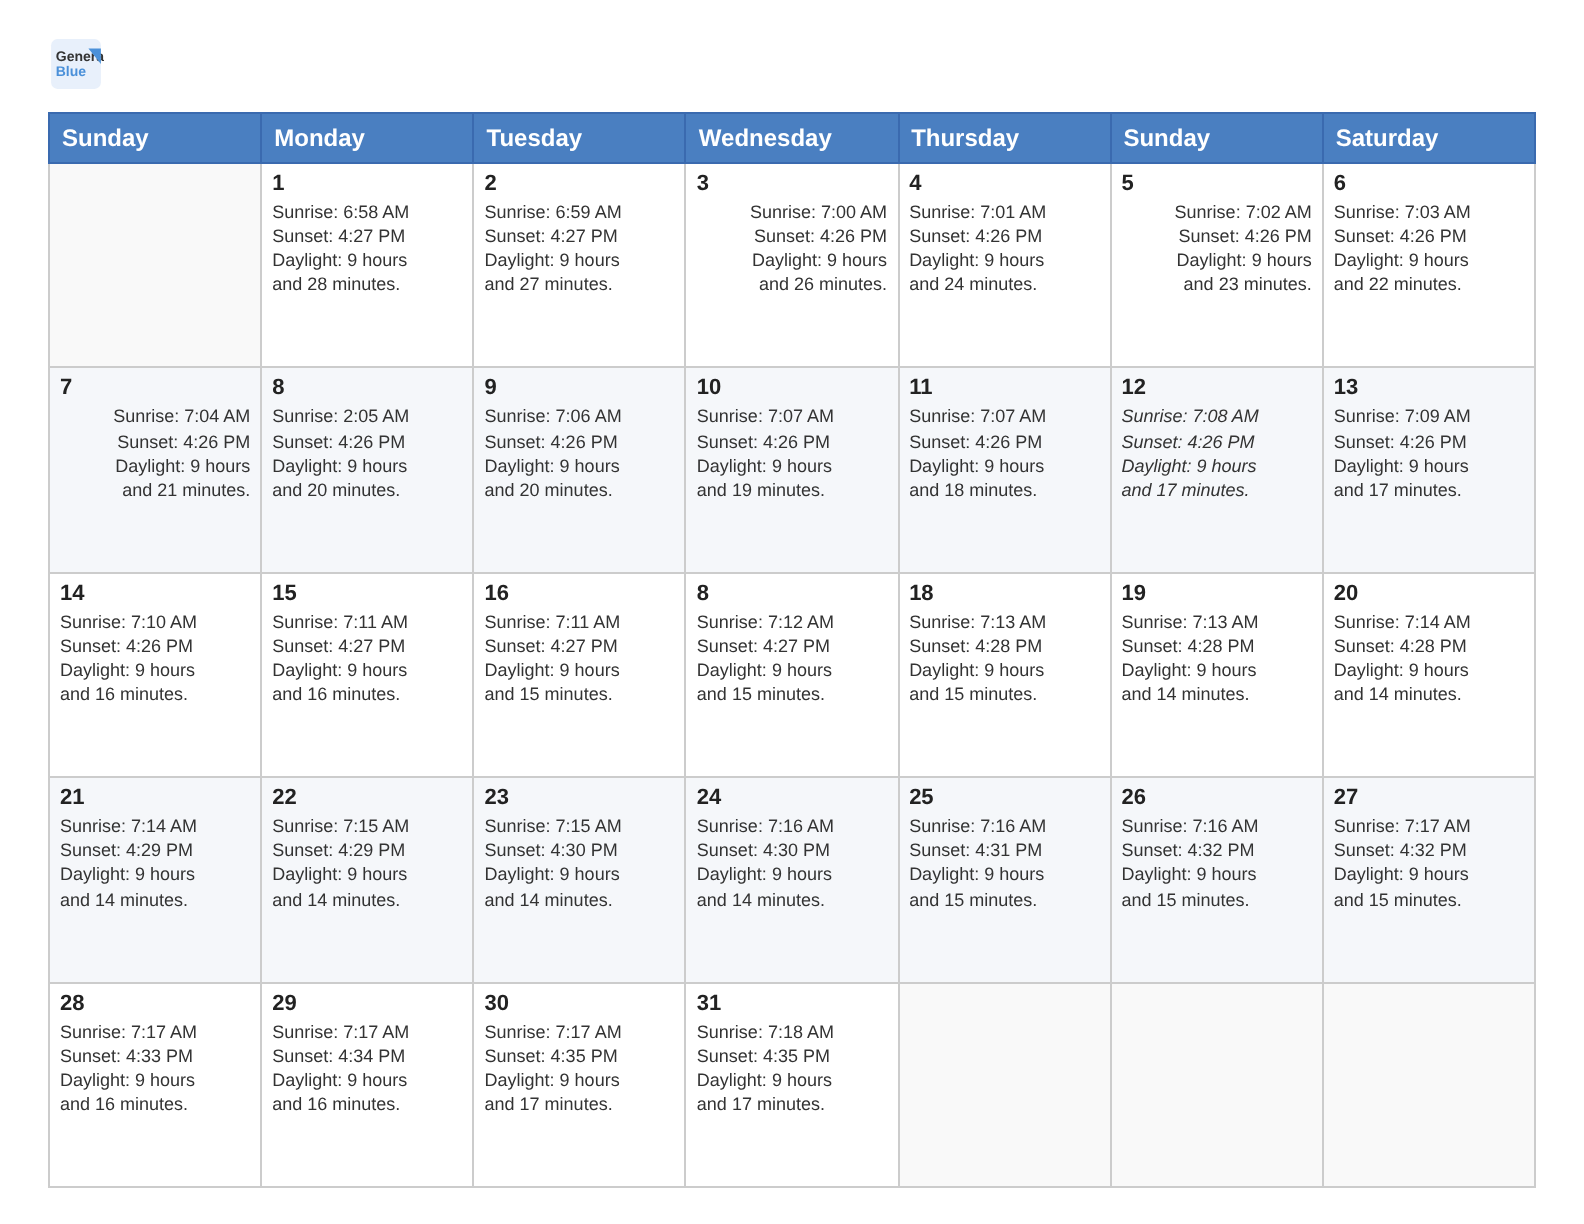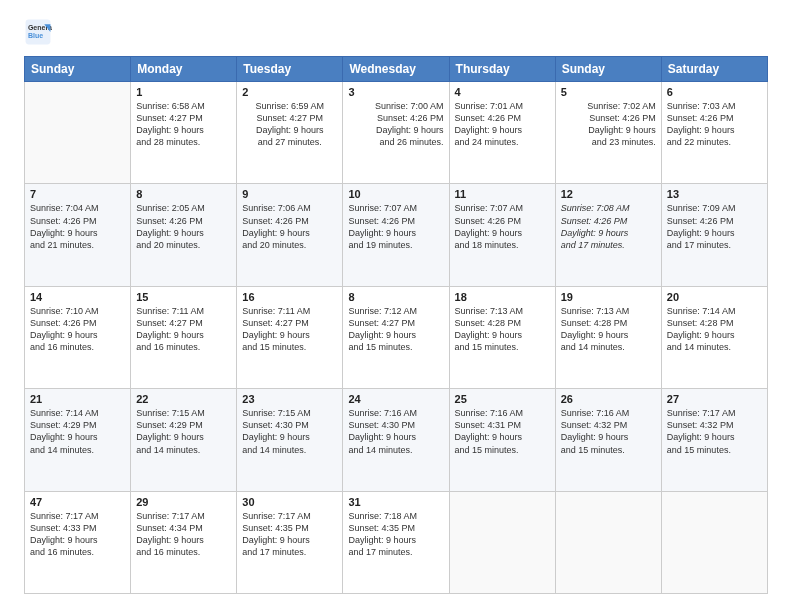--- a/index.html
+++ b/index.html
@@ -133,21 +133,21 @@
           <td class="empty-cell"></td>
           <td>
             <span class="day-num">1</span>
             <div class="day-info" style="white-space: pre-line;">Sunrise: 6:58 AM
 Sunset: 4:27 PM
 Daylight: 9 hours
 and 28 minutes.</div>
           </td>
           <td>
             <span class="day-num">2</span>
-            <div class="day-info" style="white-space: pre-line; text-align: center;">Sunrise: 6:59 AM
+            <div class="day-info" style="white-space: pre-line;">Sunrise: 6:59 AM
 Sunset: 4:27 PM
 Daylight: 9 hours
 and 27 minutes.</div>
           </td>
           <td>
             <span class="day-num">3</span>
             <div class="day-info" style="white-space: pre-line; text-align: right;">Sunrise: 7:00 AM
 Sunset: 4:26 PM
 Daylight: 9 hours
 and 26 minutes.</div>
@@ -170,21 +170,21 @@
             <span class="day-num">6</span>
             <div class="day-info" style="white-space: pre-line;">Sunrise: 7:03 AM
 Sunset: 4:26 PM
 Daylight: 9 hours
 and 22 minutes.</div>
           </td>
         </tr>
         <tr class="row-alt">
           <td>
             <span class="day-num">7</span>
-            <div class="day-info" style="white-space: pre-line;">Sunrise: 7:04 AM
+            <div class="day-info" style="white-space: pre-line; text-align: right;">Sunrise: 7:04 AM
 Sunset: 4:26 PM
 Daylight: 9 hours
 and 21 minutes.</div>
           </td>
           <td>
             <span class="day-num">8</span>
             <div class="day-info" style="white-space: pre-line;">Sunrise: 2:05 AM
 Sunset: 4:26 PM
 Daylight: 9 hours
 and 20 minutes.</div>
@@ -322,21 +322,21 @@
           <td>
             <span class="day-num">27</span>
             <div class="day-info" style="white-space: pre-line;">Sunrise: 7:17 AM
 Sunset: 4:32 PM
 Daylight: 9 hours
 and 15 minutes.</div>
           </td>
         </tr>
         <tr>
           <td>
-            <span class="day-num">47</span>
+            <span class="day-num">28</span>
             <div class="day-info" style="white-space: pre-line;">Sunrise: 7:17 AM
 Sunset: 4:33 PM
 Daylight: 9 hours
 and 16 minutes.</div>
           </td>
           <td>
             <span class="day-num">29</span>
             <div class="day-info" style="white-space: pre-line;">Sunrise: 7:17 AM
 Sunset: 4:34 PM
 Daylight: 9 hours

